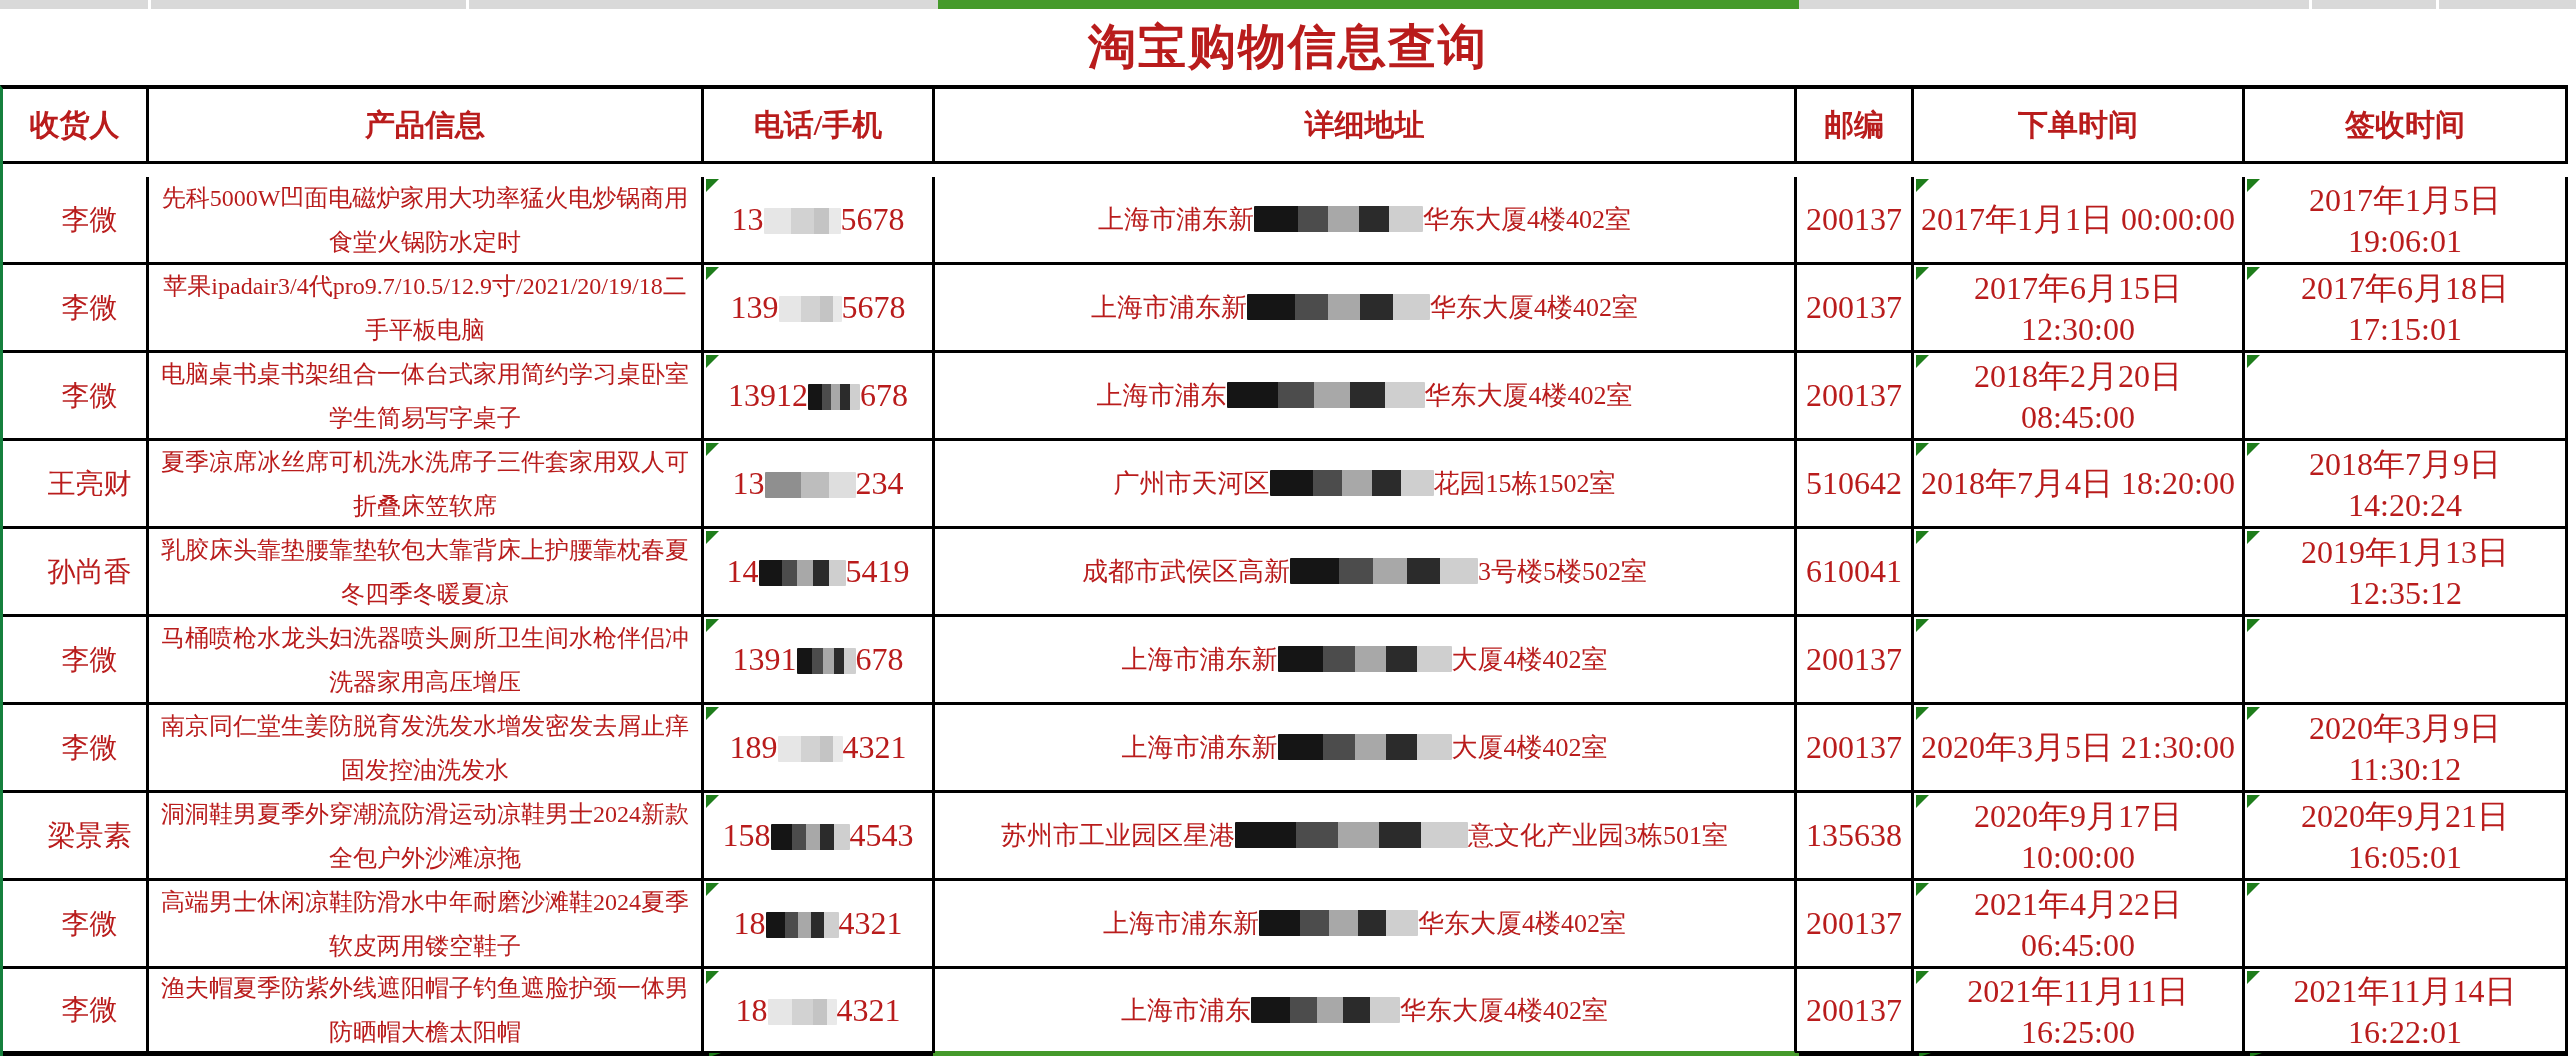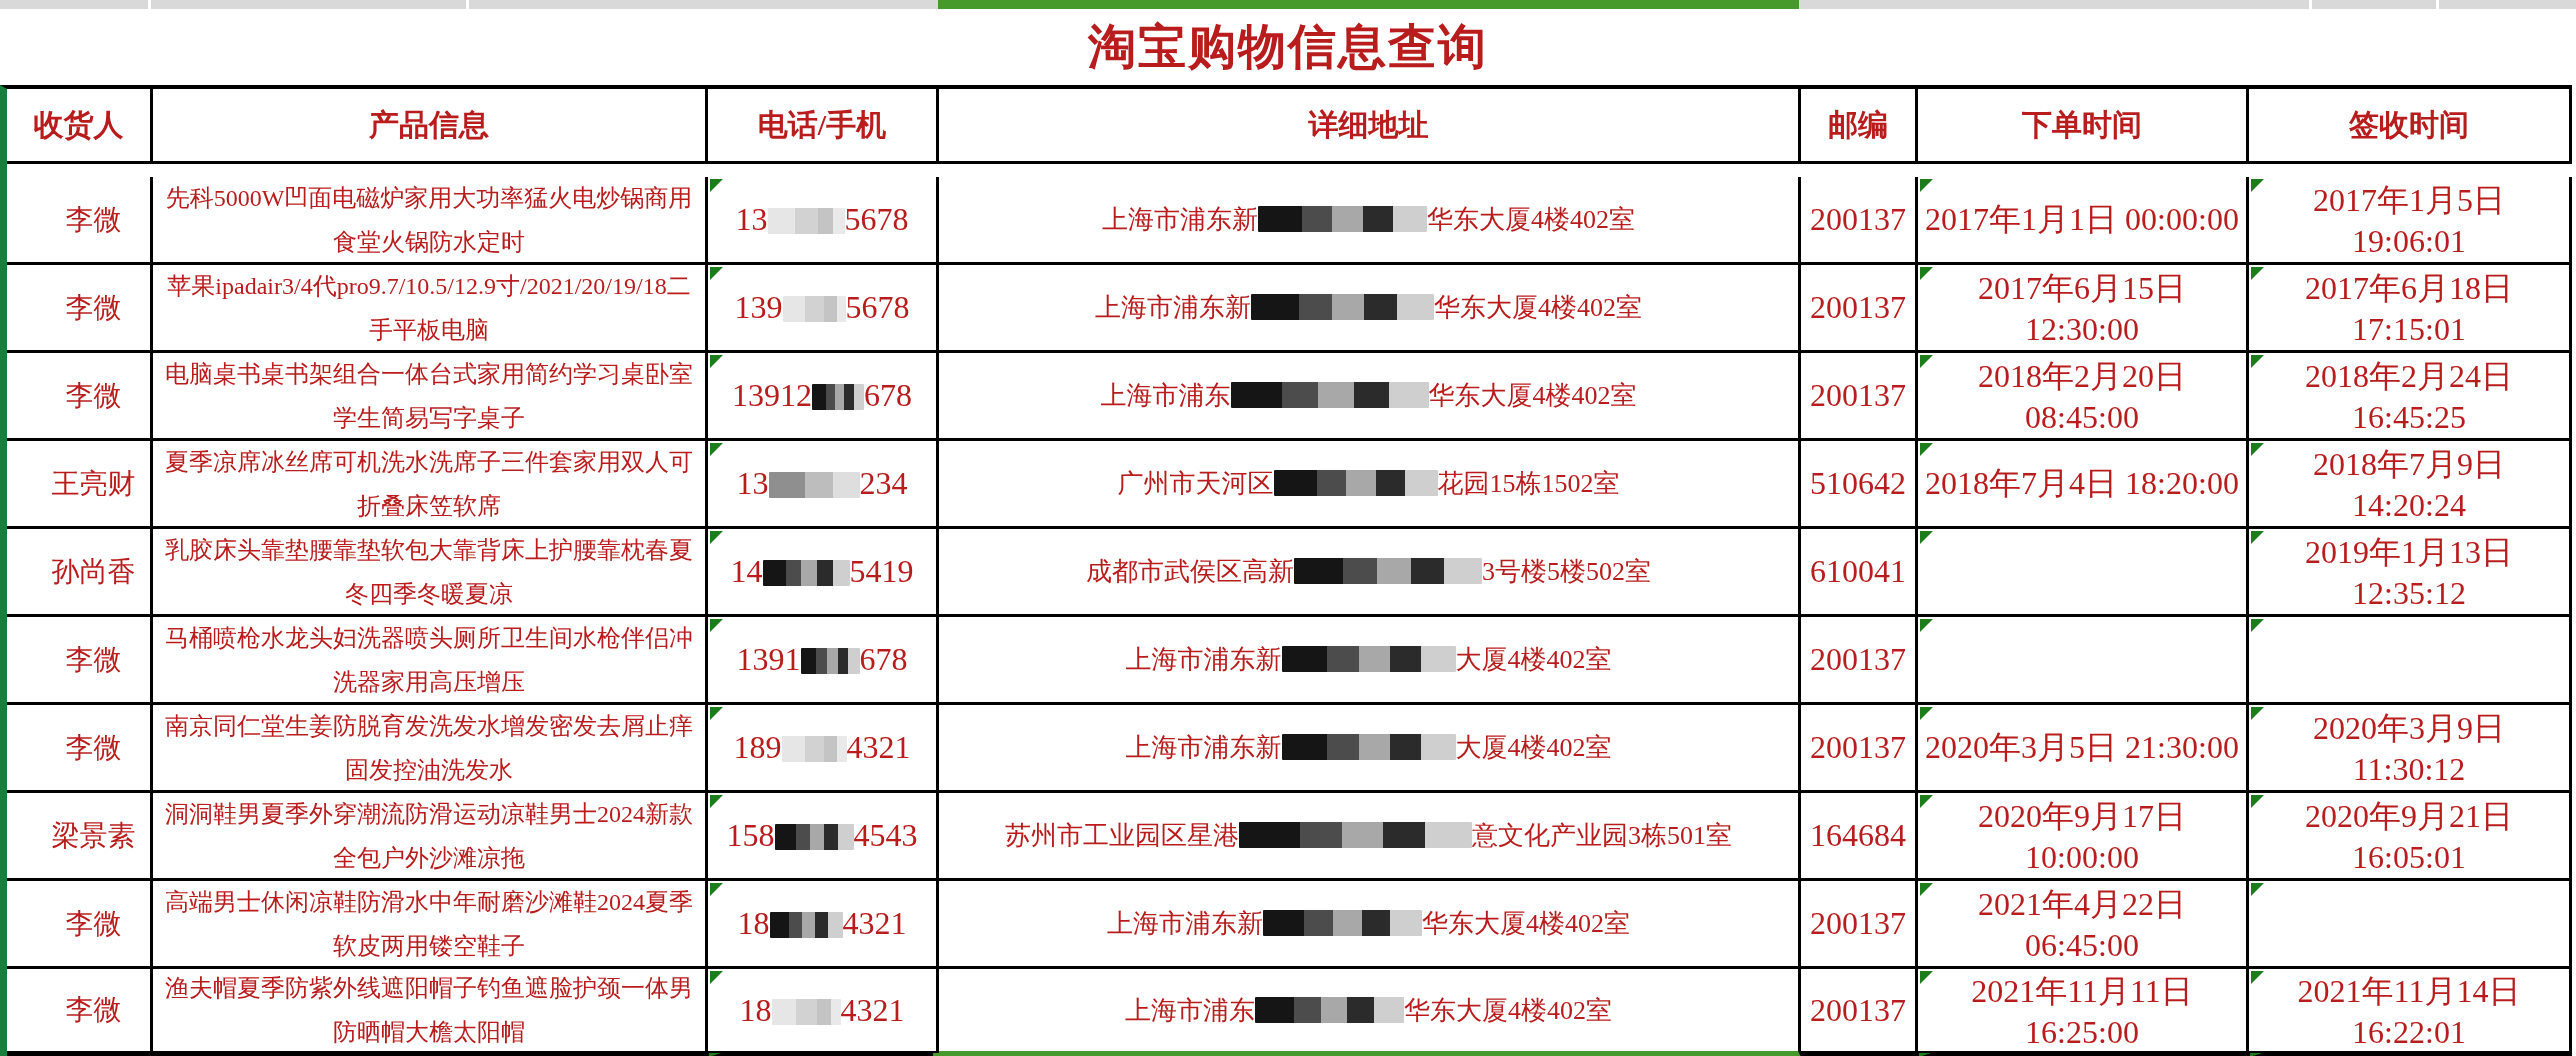--- a/index.html
+++ b/index.html
@@ -10,21 +10,21 @@
   
   .top-strip{position:absolute;left:0;top:0;width:2576px;height:9px;background:var(--strip-gray,#d9d9d9);}
   .top-strip .gap{position:absolute;top:0;width:3px;height:9px;background:#ffffff;}
   .top-strip .sel{position:absolute;top:0;left:938px;width:861px;height:9px;background:var(--selection-green,#459a2b);}
   
   .title-band{position:absolute;left:0;top:9px;width:2576px;height:76px;display:flex;align-items:center;justify-content:center;}
   .title{font-size:48px;font-weight:bold;letter-spacing:2px;}
   
   .grid{
     position:absolute;left:0;top:85px;width:2565px;
-    border-top:4px solid #000;border-left:7px solid #15803d;
+    border-top:4px solid #000;border-left:3px solid #15803d;
     display:grid;
     grid-template-columns:146px 555px 231px 862px 117px 331px 323px;
     grid-auto-rows:88px;
   }
   .hrow,.row{display:contents;}
   .cell{
     position:relative;border-right:3px solid #000;border-bottom:3px solid #000;
     display:flex;align-items:center;justify-content:center;text-align:center;
     box-sizing:border-box;padding:0 6px;overflow:hidden;background:#fff;
   }
@@ -163,21 +163,20 @@
         </div>
     <div class="cell c-zip">
           <span class="txt">200137</span>
         </div>
     <div class="cell c-order">
           <span class="tri"></span>
           <span class="txt">2018年2月20日 08:45:00</span>
         </div>
     <div class="cell c-sign">
           <span class="tri"></span>
-          <span class="txt">2018年2月24日 16:45:25</span>
         </div>
   </div>
 
   <div class="row">
     <div class="cell c-recipient">
           <span class="txt">王亮财</span>
         </div>
     <div class="cell c-product">
           <span class="txt">夏季凉席冰丝席可机洗水洗席子三件套家用双人可折叠床笠软席</span>
         </div>
@@ -287,21 +286,21 @@
           <span class="txt">洞洞鞋男夏季外穿潮流防滑运动凉鞋男士2024新款全包户外沙滩凉拖</span>
         </div>
     <div class="cell c-phone">
           <span class="tri"></span>
           <span class="txt">158<span class="rd dark" style="width: 79px;"></span>4543</span>
         </div>
     <div class="cell c-address">
           <span class="txt">苏州市工业园区星港<span class="rd dark" style="width: 233px;"></span>意文化产业园3栋501室</span>
         </div>
     <div class="cell c-zip">
-          <span class="txt">164684</span>
+          <span class="txt">135638</span>
         </div>
     <div class="cell c-order">
           <span class="tri"></span>
           <span class="txt">2020年9月17日 10:00:00</span>
         </div>
     <div class="cell c-sign">
           <span class="tri"></span>
           <span class="txt">2020年9月21日 16:05:01</span>
         </div>
   </div>

